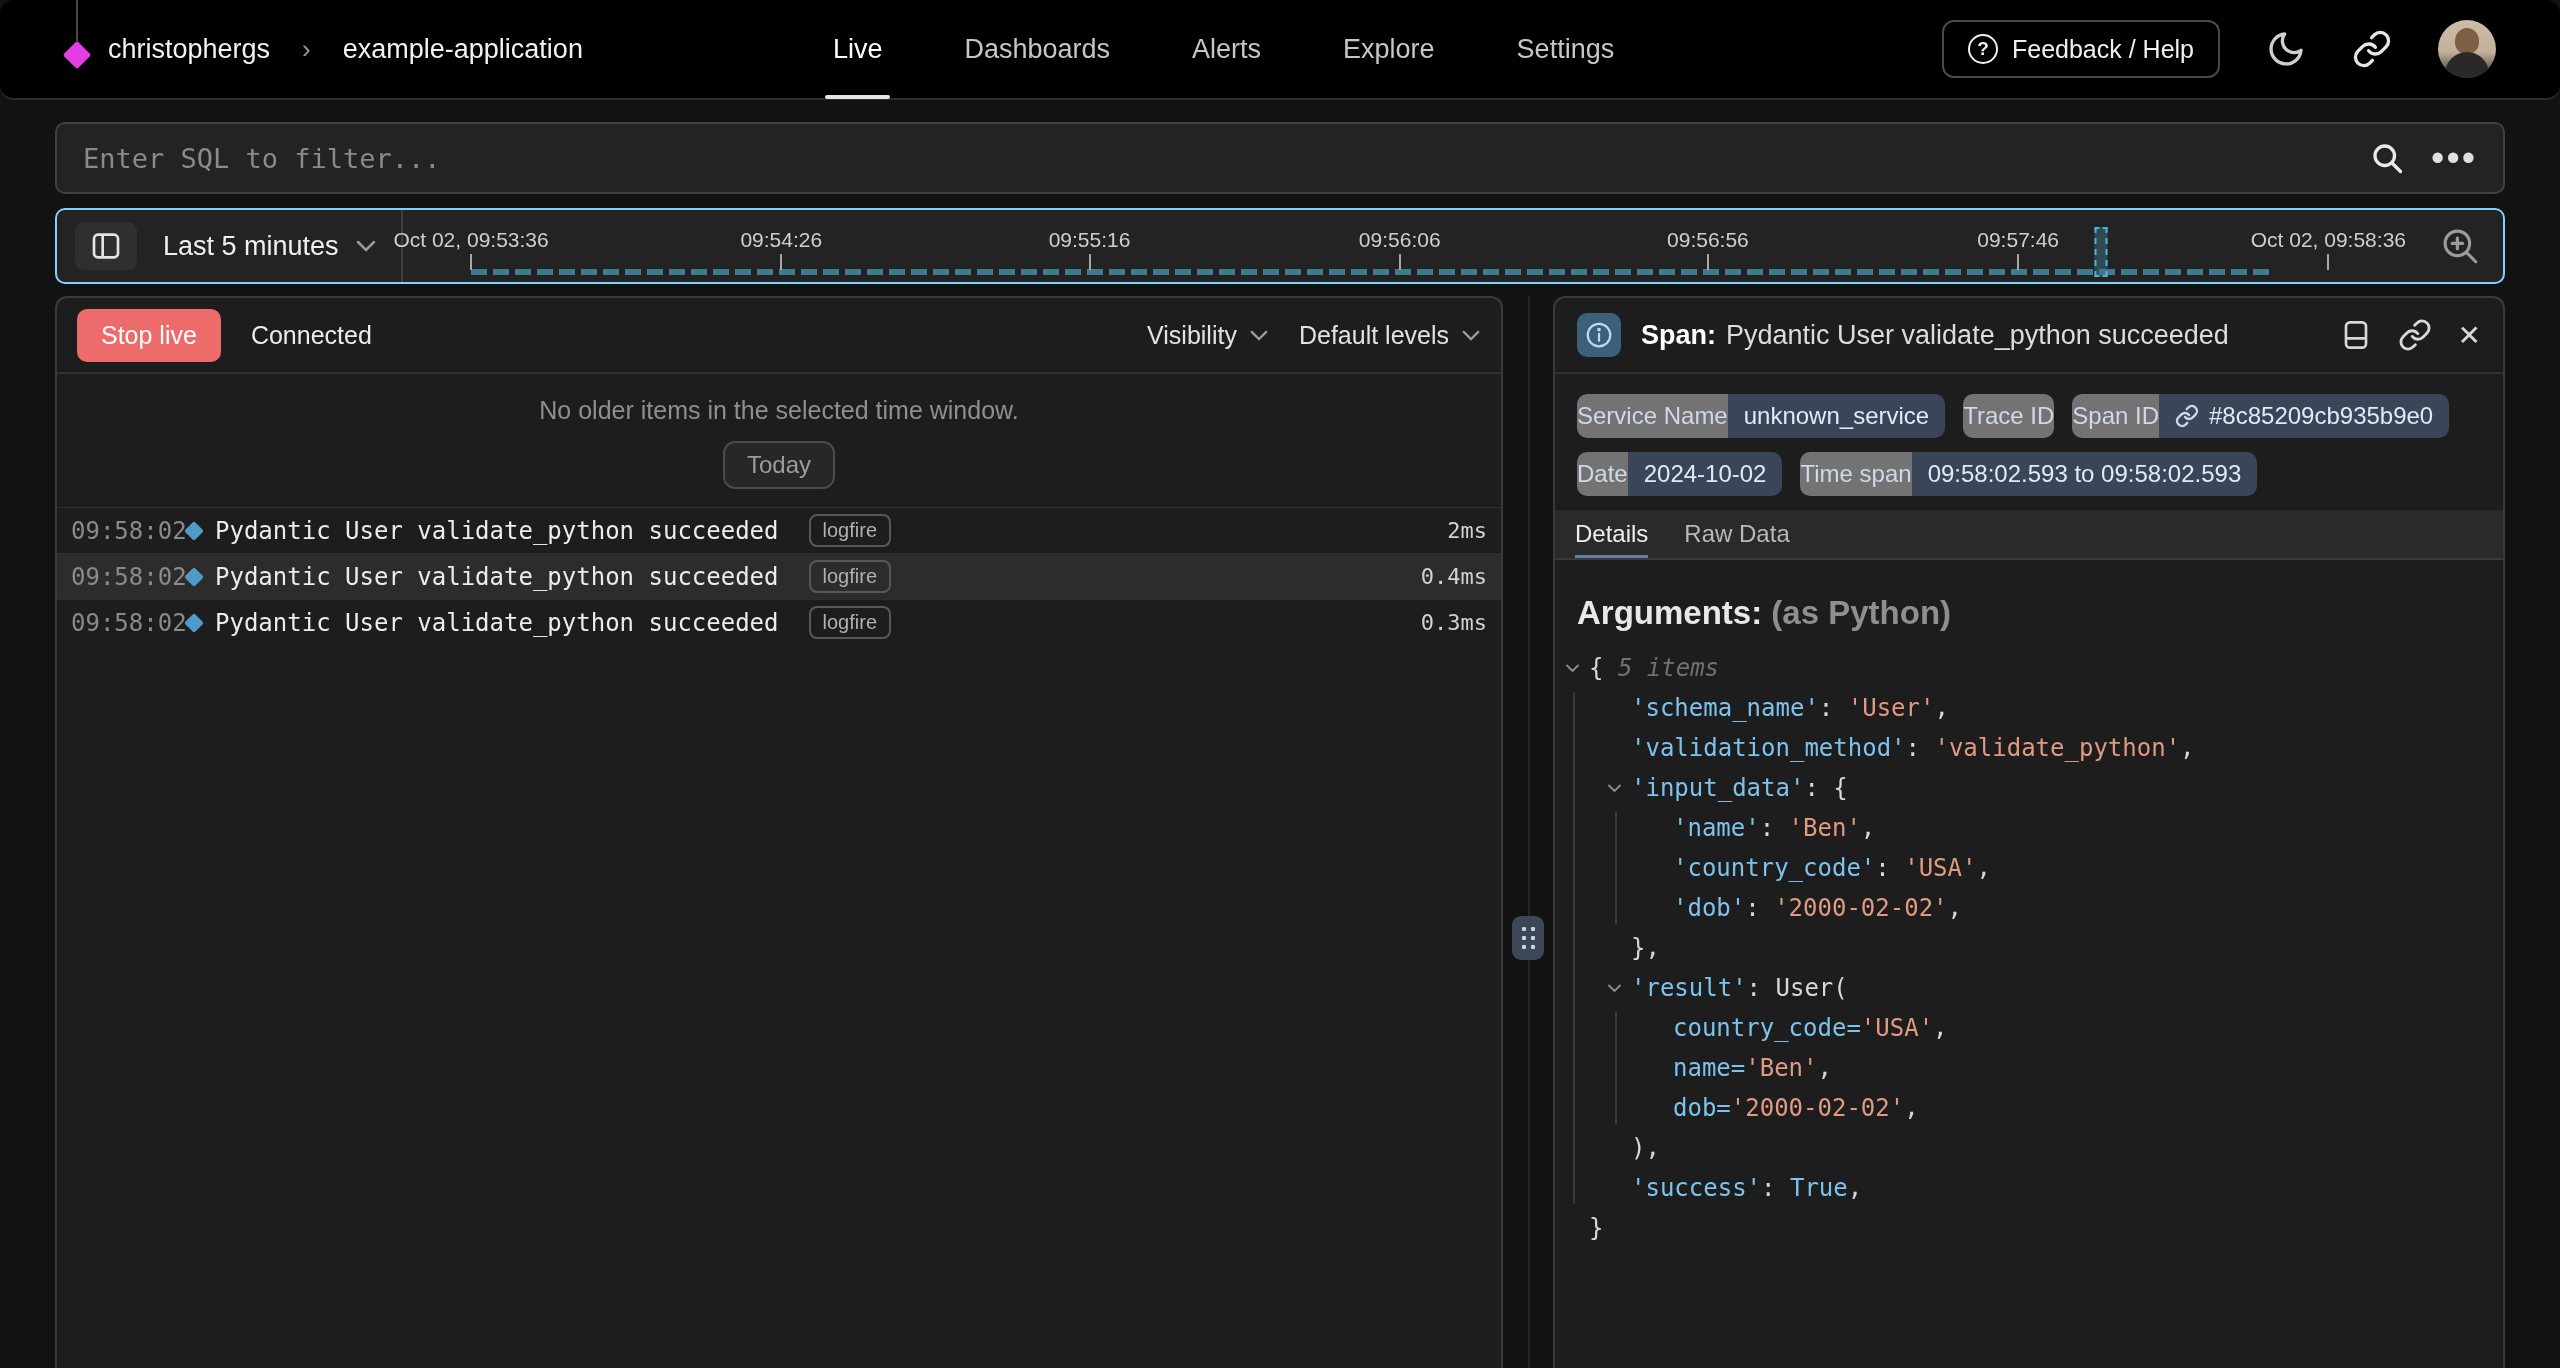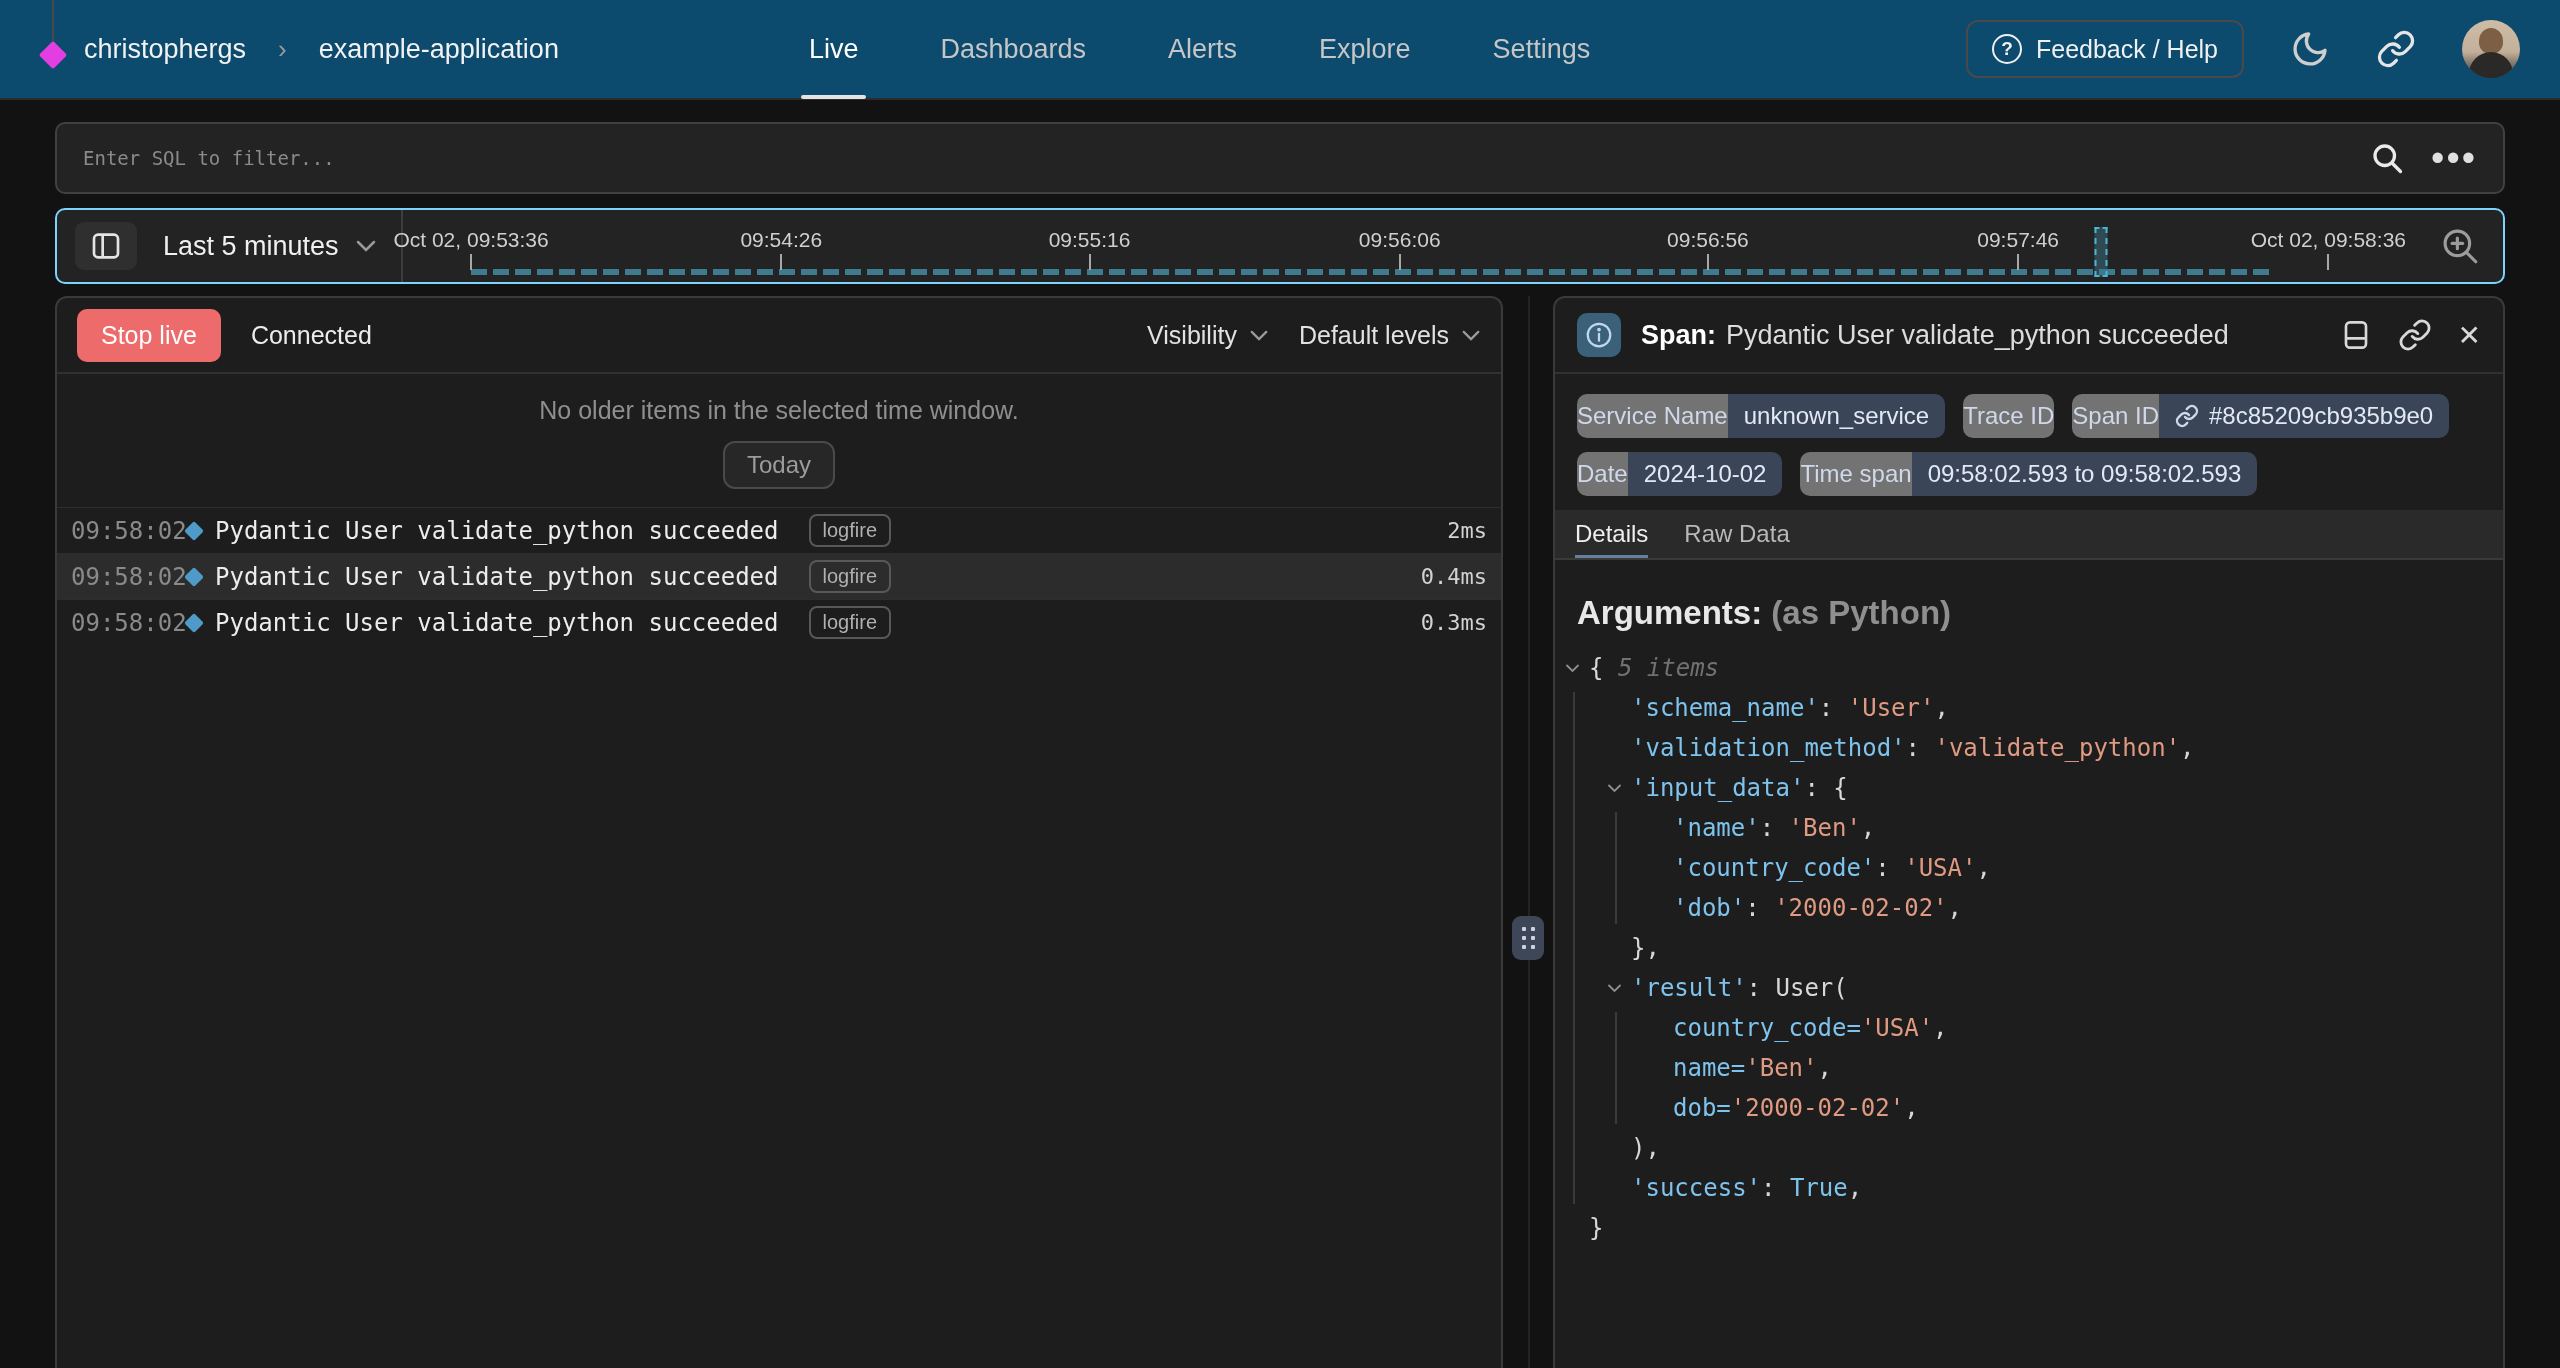--- a/index.html
+++ b/index.html
@@ -1,22 +1,22 @@
 <!DOCTYPE html>
 <html><head>
 <meta charset="utf-8">
 <style>
   * { margin:0; padding:0; box-sizing:border-box; }
   html,body { width:2560px; height:1368px; overflow:hidden; background:#121212;
               font-family:"Liberation Sans", sans-serif; color:#e8e8e8; }
   .mono { font-family:"DejaVu Sans Mono", monospace; }
 
   
-  .nav { height:100px; display:flex; align-items:center; padding:0 40px;
-         background:#0c4a6e; border-bottom:2px solid #2d2d2d; position:relative; }
+  .nav { height:100px; display:flex; align-items:center; padding:0 64px;
+         background:#000000; border-bottom:2px solid #2d2d2d; position:relative;border-radius:14px; }
   .nav-left { display:flex; align-items:center; gap:18px; }
   .logo-wrap { position:relative; width:26px; height:60px; }
   .logo-tail { position:absolute; left:12px; top:-20px; width:2px; height:42px; background:#4a4a4a; }
   .logo-diamond { position:absolute; left:3px; top:26px; width:20px; height:20px;
                   background:#e23ee2; transform:rotate(45deg); border-radius:2px; }
   .crumb { font-size:27px; color:#f2f2f2; }
   .crumb-sep { color:#9a9a9a; margin:0 14px; font-size:26px; }
   .nav-tabs { display:flex; gap:82px; margin-left:250px; height:100px; align-items:center; }
   .nav-tab { position:relative; height:100px; display:flex; align-items:center;
              font-size:27px; color:#c6c6c6; cursor:pointer; }
@@ -34,21 +34,21 @@
             background:linear-gradient(180deg,#cdbca6 0%,#c3b09a 55%,#35322e 100%); }
   .avatar::before { content:""; position:absolute; left:17px; top:8px; width:24px; height:26px;
                     border-radius:50% 50% 45% 45%; background:#7d5f46; }
   .avatar::after { content:""; position:absolute; left:7px; top:32px; width:44px; height:30px;
                    border-radius:22px 22px 0 0; background:#2b2927; }
 
   
   .sql-card { margin:22px 55px 0; height:72px; background:#232323; border:2px solid #414141;
               border-radius:10px; display:flex; align-items:center; padding:0 26px; }
   .sql-input { flex:1; background:transparent; border:none; outline:none; color:#c4b5fd;
-               font-family:"DejaVu Sans Mono", monospace; font-size:19px; }
+               font-family:"DejaVu Sans Mono", monospace; font-size:27px; }
   .sql-input::placeholder { color:#8a8a8a; }
   .sql-icons { display:flex; align-items:center; gap:26px; }
   .ellipsis { font-size:38px; color:#e0e0e0; letter-spacing:2px; line-height:20px; cursor:pointer; }
 
   .tl-card { margin:14px 55px 0; height:76px; background:#232323; border:2px solid #7dd3fc;
              border-radius:10px; display:flex; align-items:stretch; }
   .tl-left { display:flex; align-items:center; gap:26px; padding:0 24px 0 18px;
              border-right:2px solid #3d3d3d; }
   .tl-toggle { width:62px; height:48px; background:#2f2f2f; border:none; border-radius:9px;
                display:flex; align-items:center; justify-content:center; cursor:pointer; }

